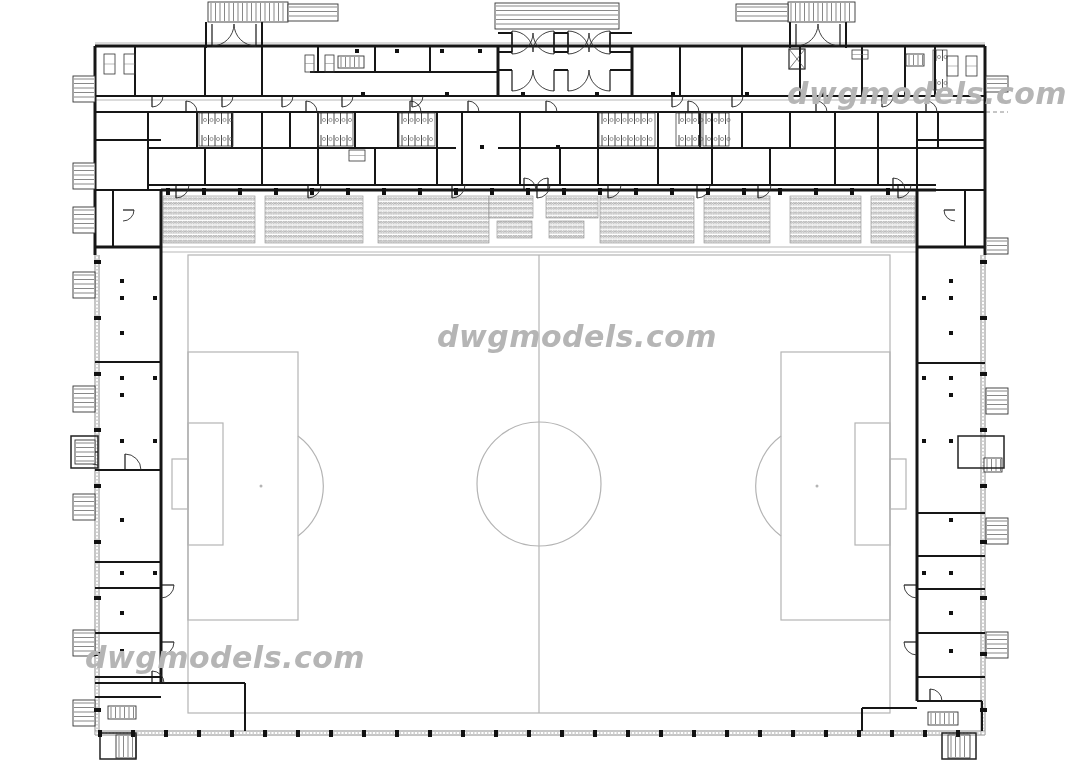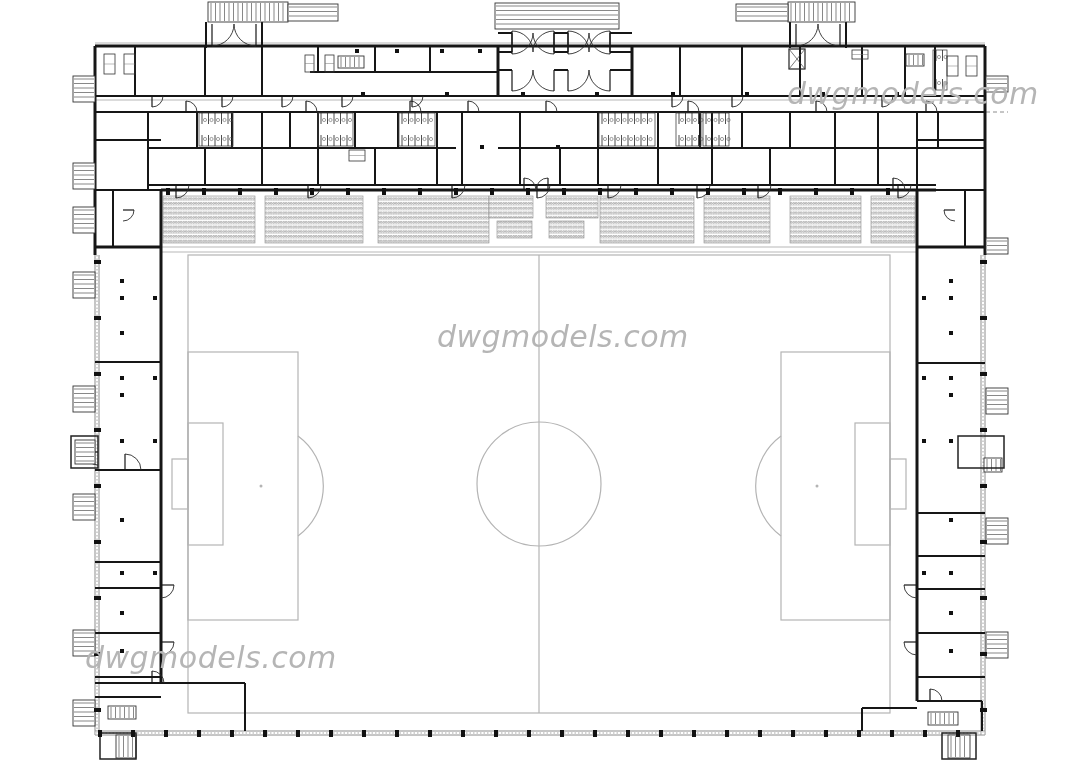--- a/index.html
+++ b/index.html
@@ -1,17 +1,17 @@
 <!DOCTYPE html>
 <html><head>
 <meta charset="utf-8">
 <style>
   html,body{margin:0;padding:0;background:#fff;}
   .stage{position:relative;width:1080px;height:760px;background:#ffffff;overflow:hidden;
-         font-family:"DejaVu Sans",sans-serif;}
+         font-family:"DejaVu Sans",sans-serif;font-weight:bold;}
   svg{position:absolute;left:0;top:0;}
   .wm{font-family:"DejaVu Sans",sans-serif;font-style:italic;font-size:30px;
       fill:#b5b5b5;letter-spacing:0.5px;}
 </style>
 </head>
 <body>
 
 <div class="stage">
   <svg id="plan" width="1080" height="760" viewBox="0 0 1080 760">
     <defs>

